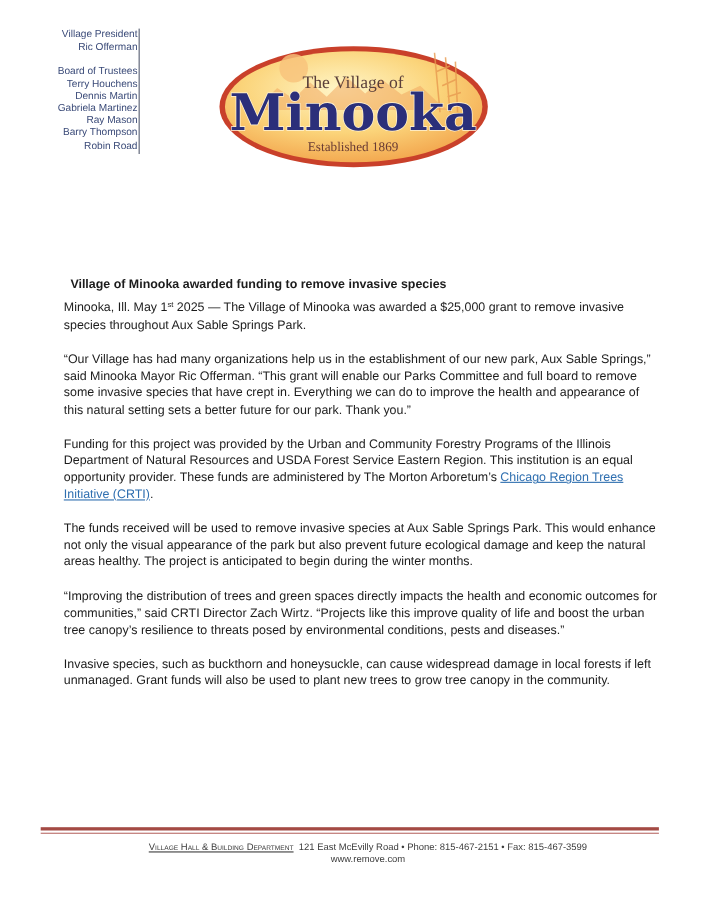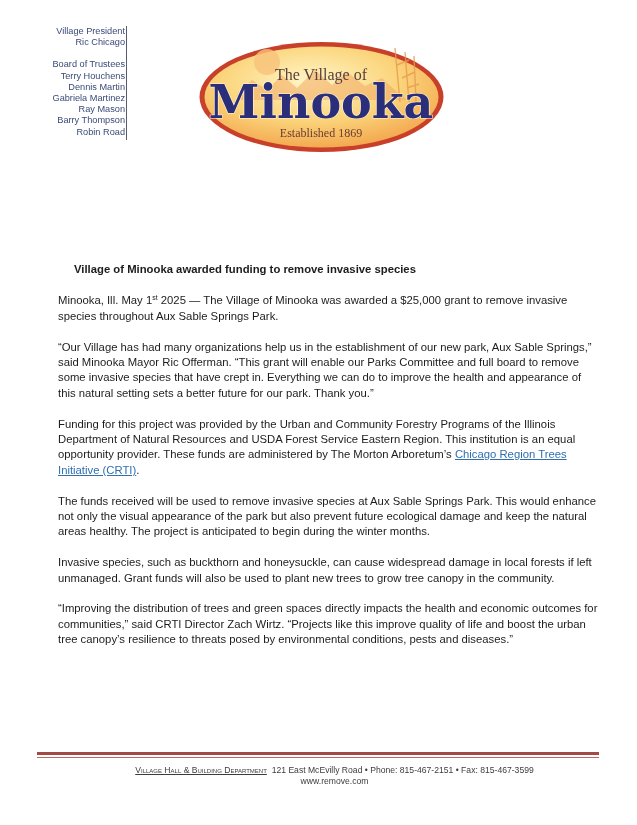--- a/index.html
+++ b/index.html
@@ -7,36 +7,36 @@
 
     .sidebar { position: absolute; left: 29px; top: 26px; width: 96px; font-size: 9.2px; line-height: 11.2px; color: #3a4a78; text-align: right; }
     .sidebar .indent { padding-left: 17px; }
     .sidebar .gap { height: 11px; }
     .vrule { position: absolute; left: 126px; top: 26px; width: 1.2px; height: 114px; background: #555c70; }
 
     .logo { position: absolute; left: 197px; top: 40px; width: 249px; height: 114px; }
 
     .content { position: absolute; left: 58px; top: 246px; width: 540px; font-family: "Liberation Sans", sans-serif; font-size: 11.3px; line-height: 15.4px; color: #1c1c1c; }
     .content p { margin: 0 0 15.4px 0; }
-    .content .title { font-weight: bold; margin: 16px; }
+    .content .title { font-weight: bold; margin: 6px; }
     .content sup { font-size: 7px; line-height: 0; vertical-align: 4px; }
     .content a { color: #2f6fb0; text-decoration: underline; }
 
     .footer-rule-1 { position: absolute; left: 37px; top: 752px; width: 562px; height: 3px; background: #a44a44; }
     .footer-rule-2 { position: absolute; left: 37px; top: 757px; width: 562px; height: 1px; background: #b86a66; }
     .footer { position: absolute; left: 0; top: 765px; width: 637px; font-size: 8.6px; line-height: 11px; color: #3c3c3c; text-align: center; }
     .footer .dept { text-decoration: underline; font-variant: small-caps; }
     .footer .line { white-space: nowrap; margin-left: 32px; }
   </style>
 </head>
 <body>
 
 <div class="sidebar">
   <div>Village President</div>
-  <div class="indent">Ric Chicago</div>
+  <div class="indent">Ric Offerman</div>
   <div class="gap"></div>
   <div>Board of Trustees</div>
   <div class="indent">Terry Houchens</div>
   <div class="indent">Dennis Martin</div>
   <div class="indent">Gabriela Martinez</div>
   <div class="indent">Ray Mason</div>
   <div class="indent">Barry Thompson</div>
   <div class="indent">Robin Road</div>
 </div>
 <div class="vrule"></div>
@@ -65,22 +65,22 @@
   <text x="124" y="78" text-anchor="middle" font-family="DejaVu Serif, serif" font-weight="bold" font-size="46" fill="#2b2f7a" stroke="#fff4d8" stroke-width="1.2" paint-order="stroke">Minooka</text>
   <text x="124" y="97" text-anchor="middle" font-family="Liberation Serif, serif" font-size="12" fill="#6a3c34">Established 1869</text>
 </svg>
 
 <div class="content">
   <p class="title">Village of Minooka awarded funding to remove invasive species</p>
   <p><span>Minooka, Ill. May 1</span><sup>st</sup><span> 2025 — The Village of Minooka was awarded a $25,000 grant to remove invasive species throughout Aux Sable Springs Park.</span></p>
   <p>“Our Village has had many organizations help us in the establishment of our new park, Aux Sable Springs,” said Minooka Mayor Ric Offerman. “This grant will enable our Parks Committee and full board to remove some invasive species that have crept in. Everything we can do to improve the health and appearance of this natural setting sets a better future for our park. Thank you.”</p>
   <p><span>Funding for this project was provided by the Urban and Community Forestry Programs of the Illinois Department of Natural Resources and USDA Forest Service Eastern Region. This institution is an equal opportunity provider. These funds are administered by The Morton Arboretum’s </span><a>Chicago Region Trees Initiative (CRTI)</a><span>.</span></p>
   <p>The funds received will be used to remove invasive species at Aux Sable Springs Park. This would enhance not only the visual appearance of the park but also prevent future ecological damage and keep the natural areas healthy. The project is anticipated to begin during the winter months.</p>
+  <p>“Improving the distribution of trees and green spaces directly impacts the health and economic outcomes for communities,” said CRTI Director Zach Wirtz. “Projects like this improve quality of life and boost the urban tree canopy’s resilience to threats posed by environmental conditions, pests and diseases.”</p>
   <p>Invasive species, such as buckthorn and honeysuckle, can cause widespread damage in local forests if left unmanaged. Grant funds will also be used to plant new trees to grow tree canopy in the community.</p>
-  <p>“Improving the distribution of trees and green spaces directly impacts the health and economic outcomes for communities,” said CRTI Director Zach Wirtz. “Projects like this improve quality of life and boost the urban tree canopy’s resilience to threats posed by environmental conditions, pests and diseases.”</p>
 </div>
 
 <div class="footer-rule-1"></div>
 <div class="footer-rule-2"></div>
 <div class="footer">
   <div class="line"><span class="dept">Village Hall &amp; Building Department</span>&nbsp; <span>121 East McEvilly Road  •  Phone: 815-467-2151  •  Fax: 815-467-3599</span></div>
   <div class="line">www.remove.com</div>
 </div>
 
 </body></html>

